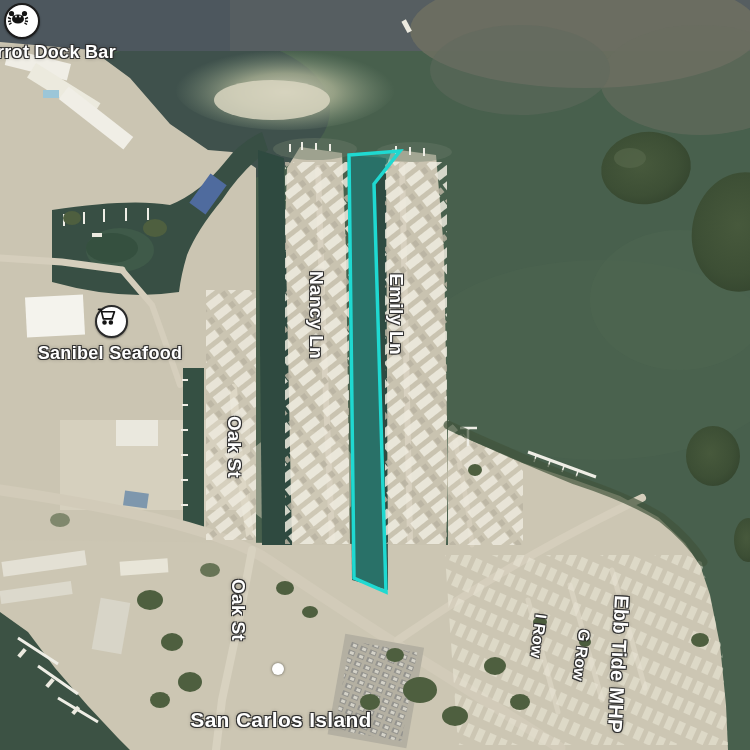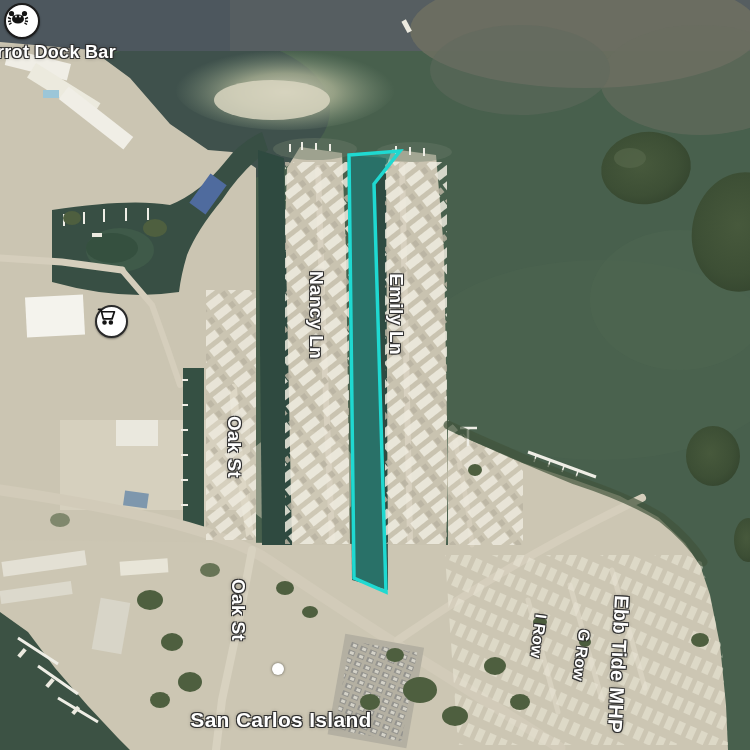--- a/index.html
+++ b/index.html
@@ -231,20 +231,21 @@
   </div>
   <div class="maplabel lbl-parrot">rrot Dock Bar</div>
 
   <div class="poi-icon ico-sanibel">
     <svg width="19" height="19" viewBox="0 0 24 24" fill="none" stroke="#141414" stroke-width="2.2" stroke-linecap="round" stroke-linejoin="round">
       <path d="M2,3 L5,3 L8,15 L19,15 L22,6 L6.5,6"></path>
       <circle cx="9.5" cy="19.5" r="1.8" fill="#141414"></circle>
       <circle cx="17.5" cy="19.5" r="1.8" fill="#141414"></circle>
     </svg>
   </div>
+  <div class="maplabel lbl-sanibel centered">Sanibel Seafood</div>
 
   <div class="maplabel lbl-nancy">Nancy Ln</div>
   <div class="maplabel lbl-emily">Emily Ln</div>
   <div class="maplabel lbl-oak1">Oak St</div>
   <div class="maplabel lbl-oak2">Oak St</div>
   <div class="maplabel lbl-irow">I Row</div>
   <div class="maplabel lbl-grow">G Row</div>
   <div class="maplabel lbl-ebb">Ebb Tide MHP</div>
 
   <div class="dot-sancarlos"></div>

